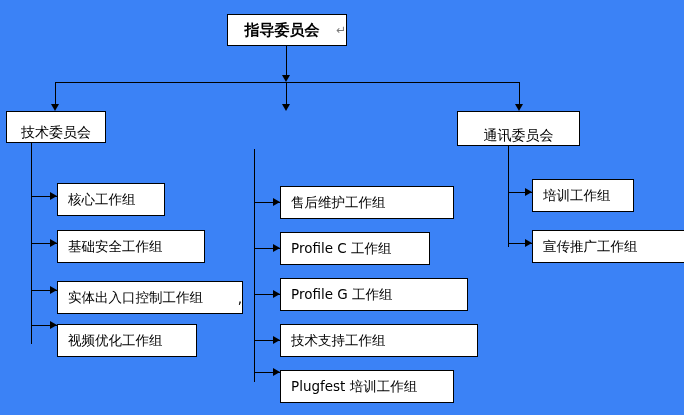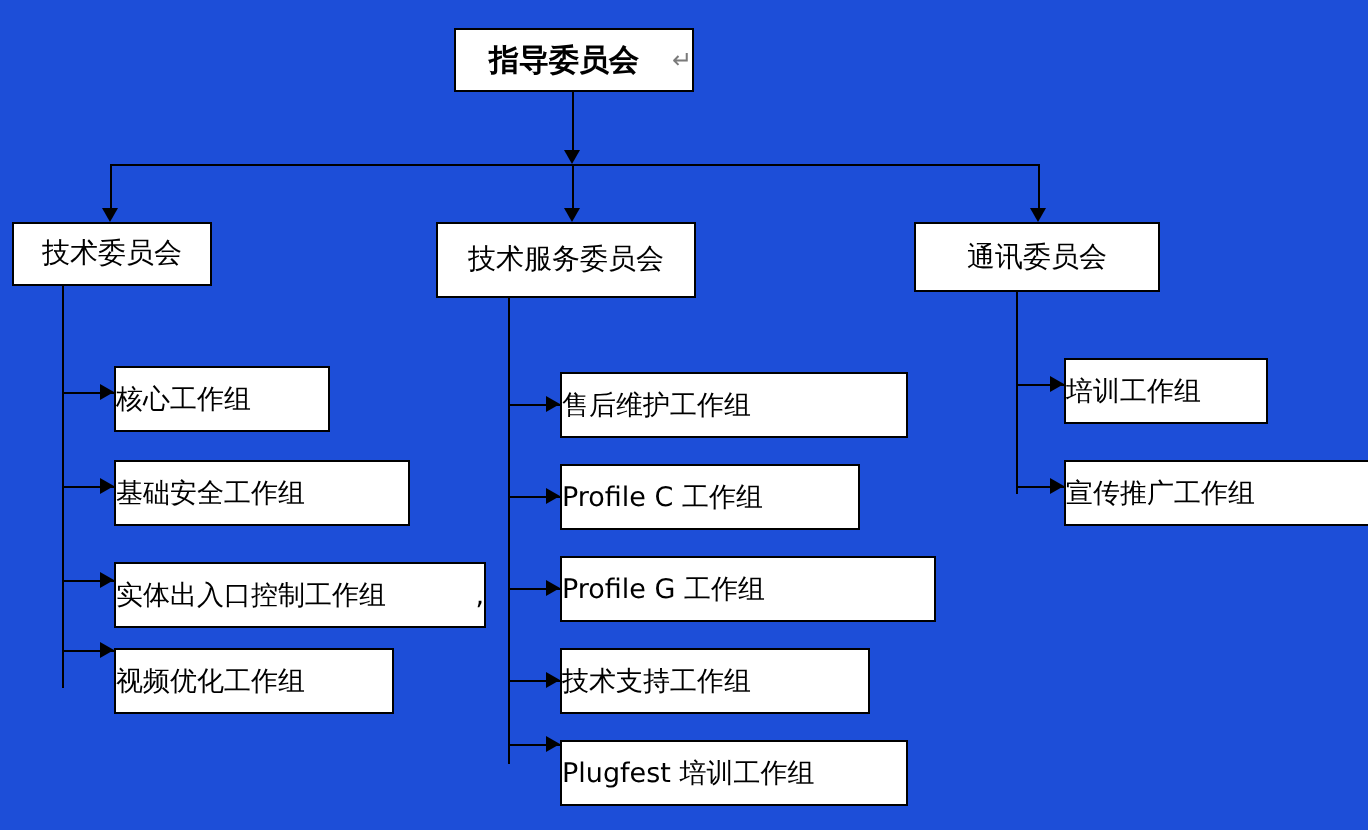--- a/index.html
+++ b/index.html
@@ -7,21 +7,21 @@
     padding: 0;
     background: #ffffff;
   }
   body {
     font-family: "DejaVu Sans", "Liberation Sans", sans-serif;
   }
   #org-chart {
     position: relative;
     width: 684px;
     height: 415px;
-    background: #1d4ed8;
+    background: #3b82f6;
     overflow: hidden;
   }
   .node {
     position: absolute;
     box-sizing: border-box;
     border: 1px solid #000000;
     background: #ffffff;
     display: flex;
     align-items: center;
     color: #000000;
@@ -38,28 +38,30 @@
     font-weight: bold;
     font-size: 15px;
   }
   .node.root .node-label {
     text-align: center;
   }
   
   .node.committee {
     justify-content: center;
     font-size: 14px;
+    align-items: flex-end;
   }
   .node.committee .node-label {
     text-align: center;
   }
   
   .node.leaf {
     justify-content: flex-start;
     font-size: 13.5px;
+    padding-left: 10px;
   }
   .node.leaf .node-label {
     text-align: left;
   }
   
   .line {
     position: absolute;
     background: #000000;
     z-index: 1;
   }
@@ -116,23 +118,20 @@
   <div class="line vline" style="left:286px; top:82px; height:24px;"></div>
   <div class="arrow-down" style="left:282px; top:104px;"></div>
 
   <div class="line vline" style="left:519px; top:82px; height:24px;"></div>
   <div class="arrow-down" style="left:515px; top:104px;"></div>
 
   <div class="node committee" style="left:6px; top:111px; width:100px; height:32px;">
     <span class="node-label">技术委员会</span>
   </div>
 
-  <div class="node committee" style="left:218px; top:111px; width:130px; height:38px;">
-    <span class="node-label">技术服务委员会</span>
-  </div>
 
   <div class="node committee" style="left:457px; top:111px; width:123px; height:35px;">
     <span class="node-label">通讯委员会</span>
   </div>
 
   <div class="line vline" style="left:31px; top:143px; height:201px;"></div>
 
   <div class="line hline" style="left:31px; top:196px; width:26px;"></div>
   <div class="arrow-right" style="left:50px; top:192px;"></div>
 
@@ -184,21 +183,21 @@
   </div>
 
   <div class="node leaf" style="left:280px; top:232px; width:150px; height:33px;">
     <span class="node-label">Profile C 工作组</span>
   </div>
 
   <div class="node leaf" style="left:280px; top:278px; width:188px; height:33px;">
     <span class="node-label">Profile G 工作组</span>
   </div>
 
-  <div class="node leaf" style="left:280px; top:324px; width:155px; height:33px;">
+  <div class="node leaf" style="left:280px; top:324px; width:198px; height:33px;">
     <span class="node-label">技术支持工作组</span>
   </div>
 
   <div class="node leaf" style="left:280px; top:370px; width:174px; height:33px;">
     <span class="node-label">Plugfest 培训工作组</span>
   </div>
 
   <div class="line vline" style="left:508px; top:146px; height:101px;"></div>
 
   <div class="line hline" style="left:508px; top:192px; width:24px;"></div>

